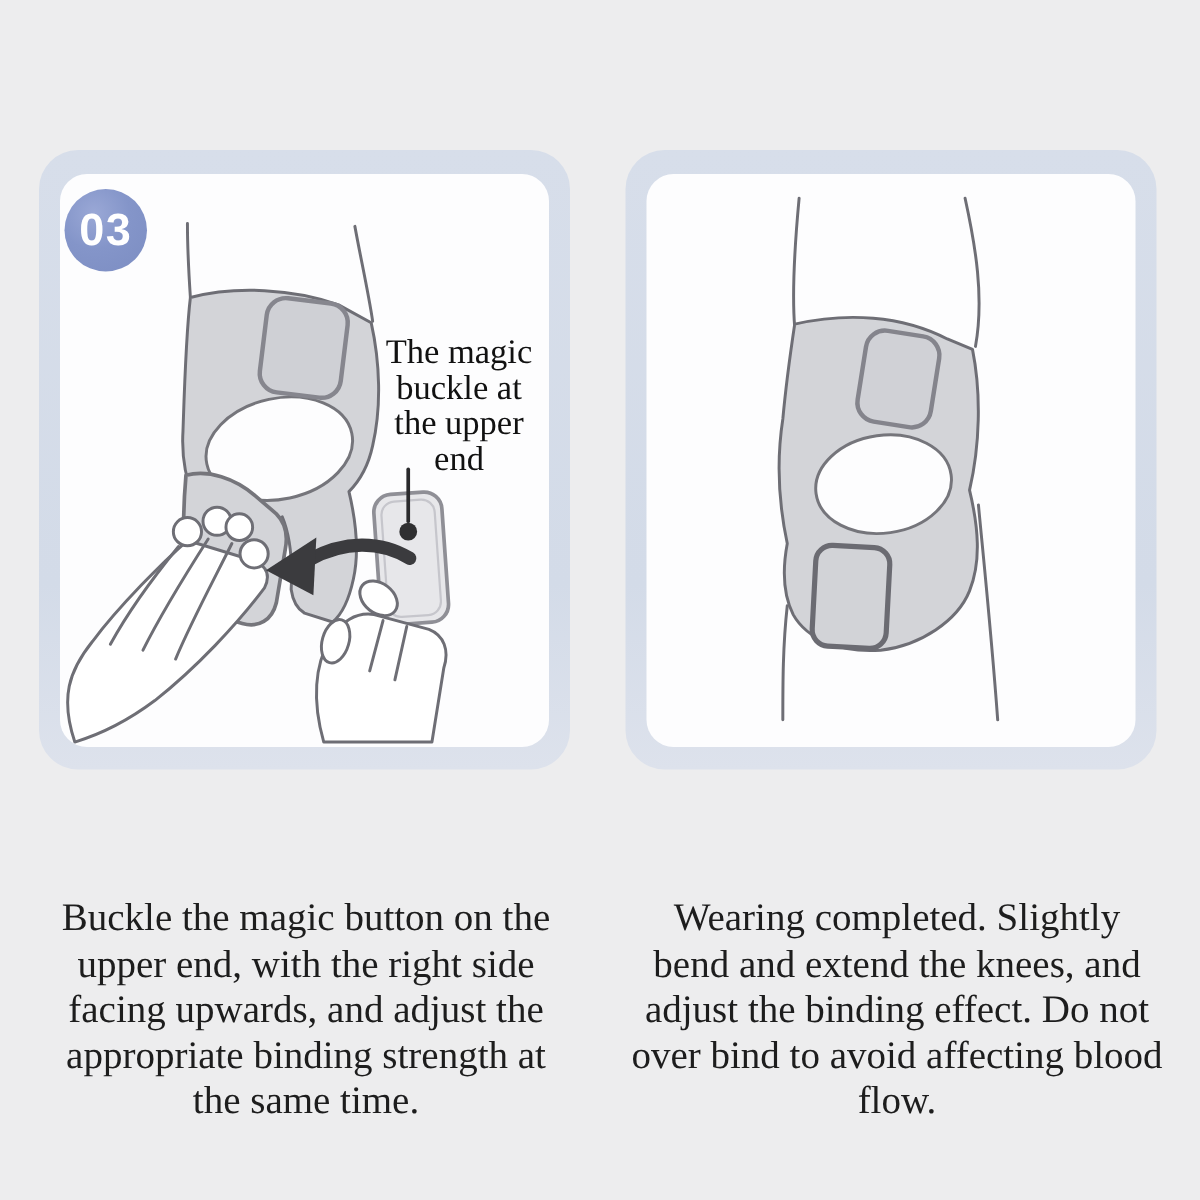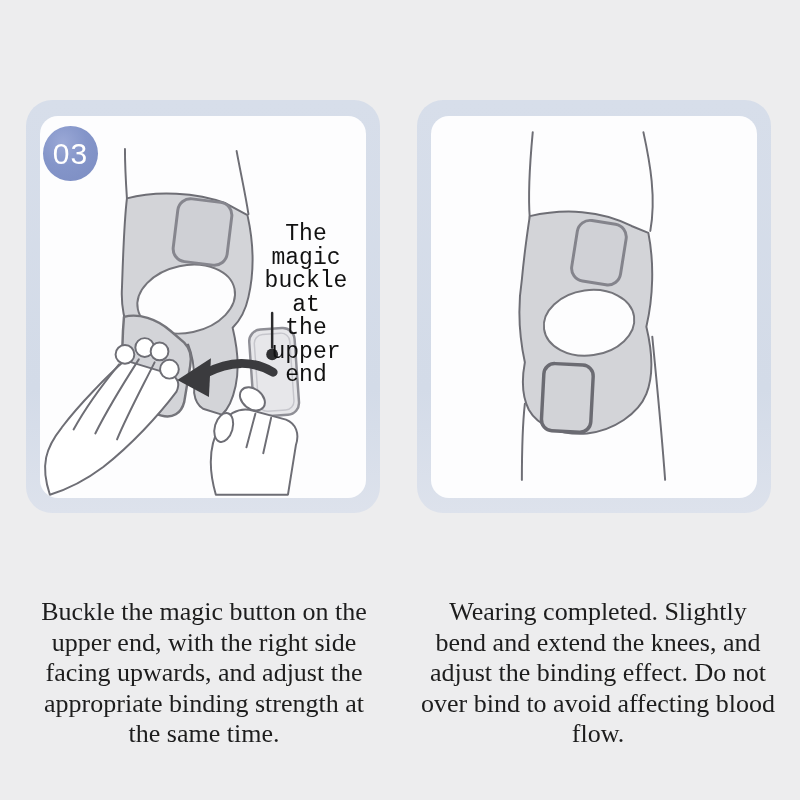--- a/index.html
+++ b/index.html
@@ -24,29 +24,29 @@
   }
   .illus{position:absolute;inset:0;width:100%;height:100%;}
 
   
   .badge{
     position:absolute;left:17px;top:26px;width:55px;height:55px;
     border-radius:50%;
     background:radial-gradient(circle at 36% 30%, #9aa8d6 0%, #8495c9 45%, #7c8dc2 100%);
     color:#ffffff;
     font-family:"Liberation Sans", sans-serif;
-    font-weight:normal;font-size:30px;line-height:55px;text-align:center;
+    font-weight:bold;font-size:30px;line-height:55px;text-align:center;
     letter-spacing:1px;
   }
 
   
   .annotation{
     position:absolute;left:206px;top:107px;width:120px;
     text-align:center;color:#111111;
-    font-size:23px;line-height:23.5px;white-space:pre-line;font-family:Liberation Mono, monospace;
+    font-size:23px;line-height:23.5px;white-space:pre-line;
   }
 
   
   .caption{
     position:absolute;top:571px;text-align:center;color:#1d1d1d;
     font-size:26px;line-height:30.5px;white-space:pre-line;
   }
   .caption.c-left{left:6px;width:396px;}
   .caption.c-right{left:400px;width:396px;}
 </style>

